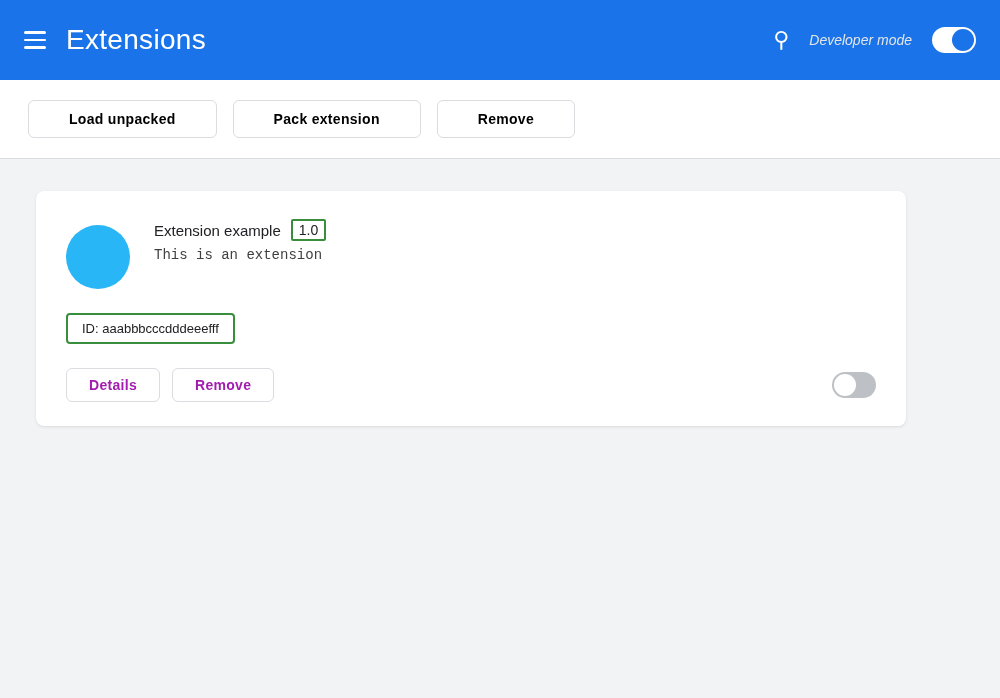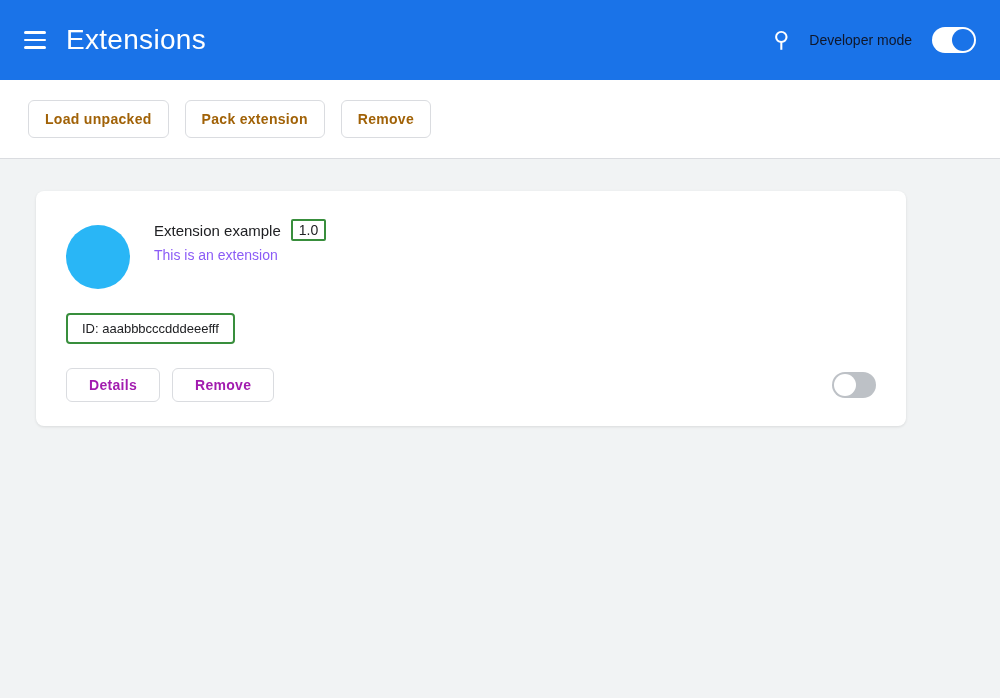--- a/index.html
+++ b/index.html
@@ -56,23 +56,24 @@
       gap: 20px;
     }
 
     .search-icon {
       color: #fff;
       font-size: 22px;
       cursor: pointer;
     }
 
     .dev-mode-label {
-      color: #0f172a;
+      color: #e5e5e5;
       font-size: 14px;
       font-weight: 400;
+      font-style: italic;
     }
 
     
     .toggle {
       width: 44px;
       height: 26px;
       background: #fff;
       border-radius: 13px;
       position: relative;
       cursor: pointer;
@@ -95,24 +96,24 @@
       display: flex;
       align-items: center;
       gap: 16px;
       padding: 20px 28px;
       border-bottom: 1px solid #dadce0;
     }
 
     .toolbar-btn {
       border: 1.5px solid #dadce0;
       background: #fff;
-      color: #a16207;
+      color: #000000;
       font-size: 14px;
       font-weight: 600;
-      padding: 10px 16px;
+      padding: 10px 40px;
       border-radius: 6px;
       cursor: pointer;
       letter-spacing: 0.3px;
     }
 
     
     .main {
       padding: 32px 36px;
       background: #f1f3f4;
     }
@@ -162,22 +163,23 @@
     .ext-version {
       font-size: 14px;
       color: #202124;
       border: 2px solid #388e3c;
       padding: 1px 6px;
       border-radius: 2px;
     }
 
     .ext-description {
       font-size: 14px;
-      color: #8b5cf6;
+      color: #404040;
       margin-top: 2px;
+      font-family: Liberation Mono, monospace;
     }
 
     .ext-id-row {
       margin: 8px 0 24px 0;
       display: flex;
       align-items: center;
     }
 
     .ext-id {
       font-size: 13px;

